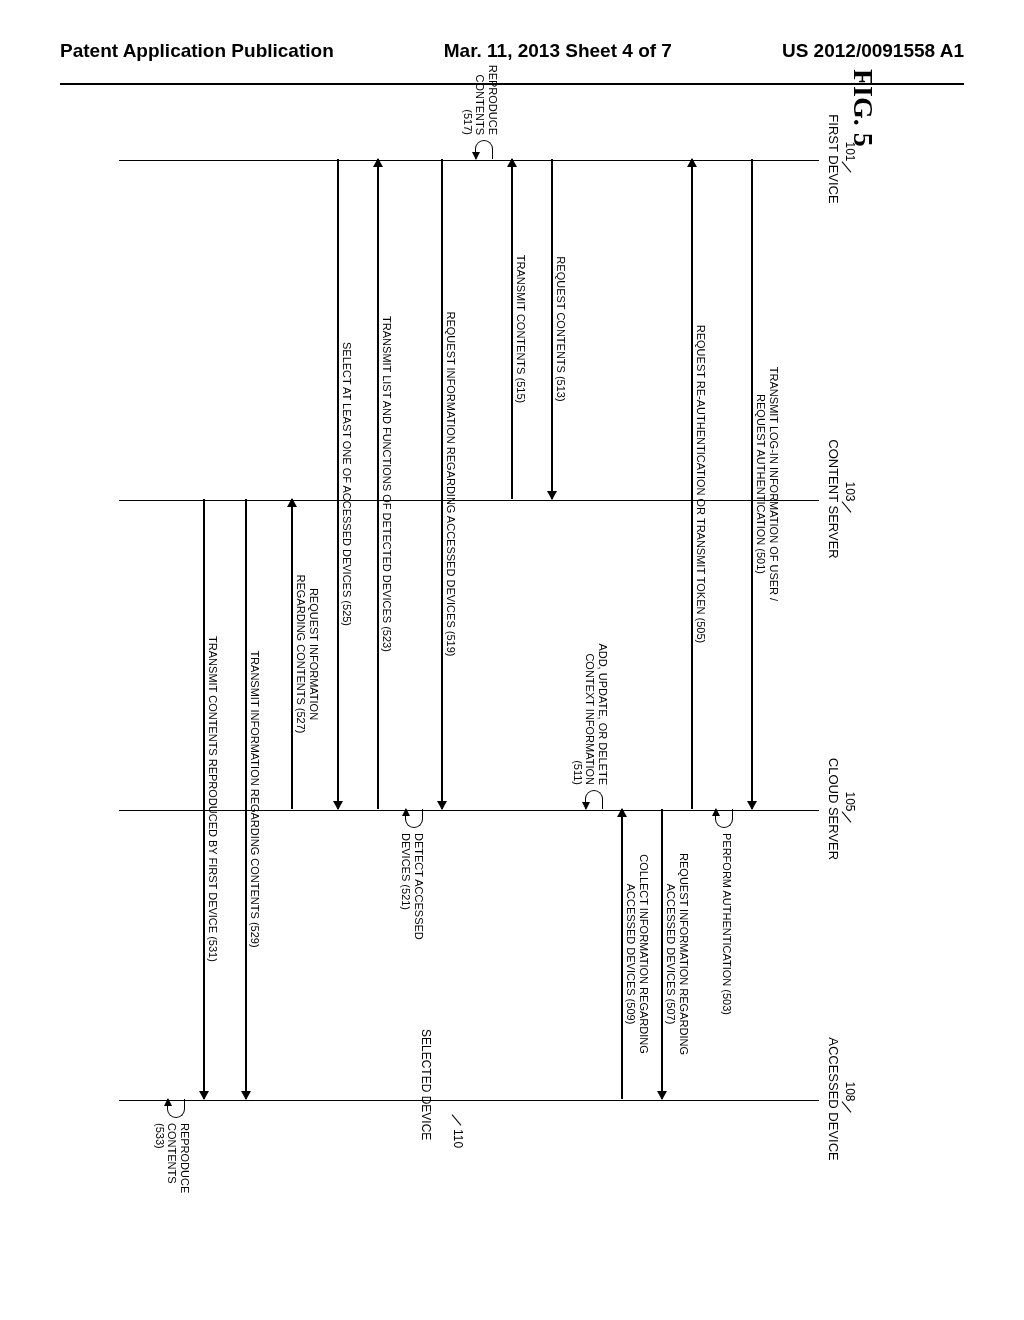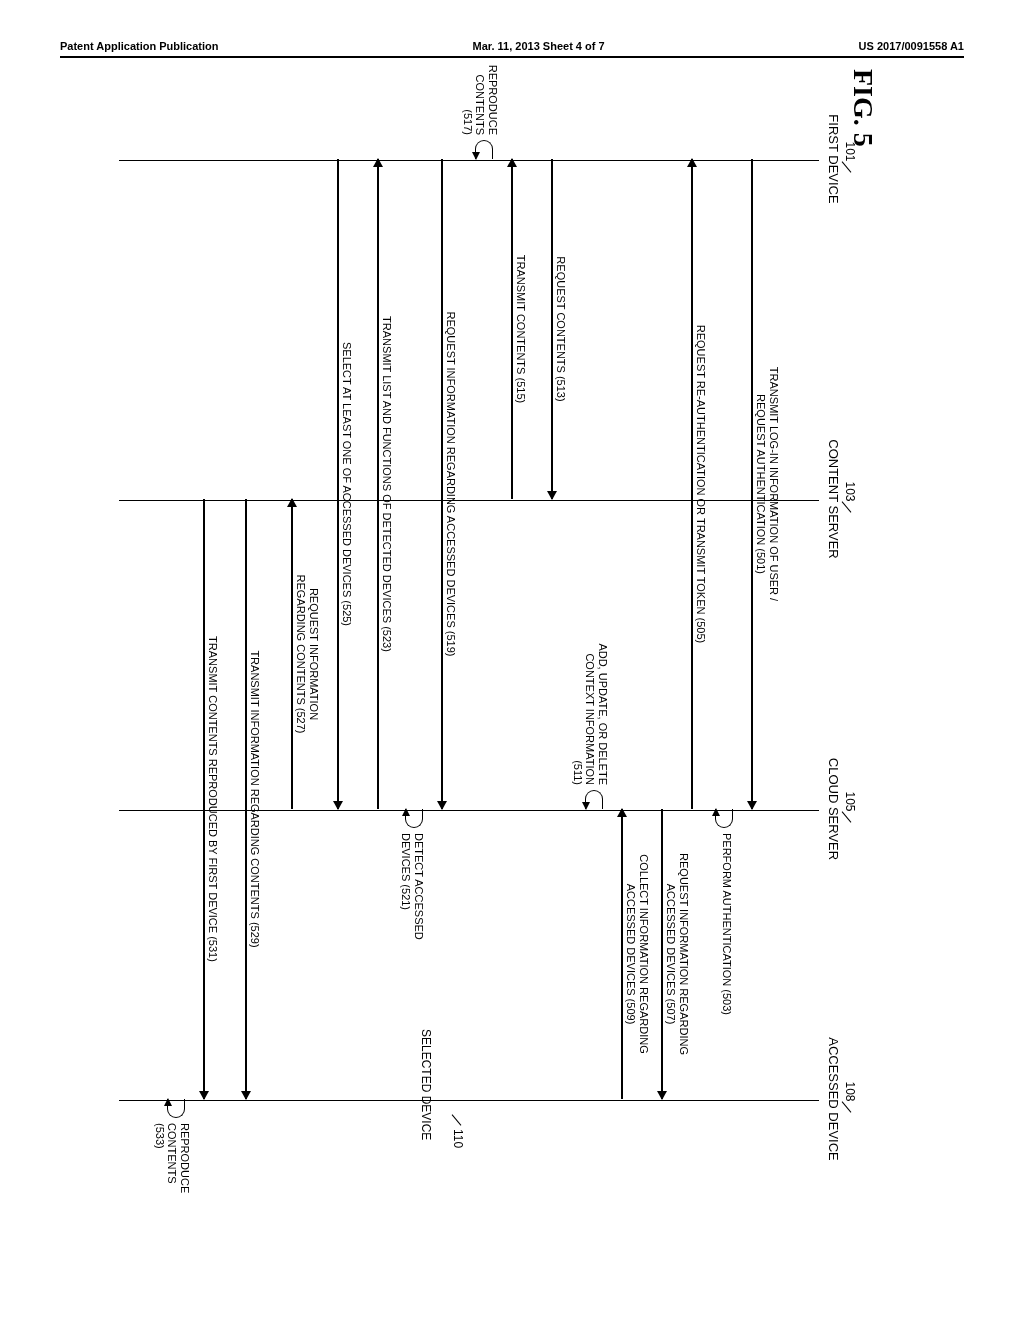--- a/index.html
+++ b/index.html
@@ -1,17 +1,17 @@
 <!DOCTYPE html>
 <html><head>
 <meta charset="utf-8">
 <style>
   html,body{margin:0;padding:0;background:#fff;font-family:Arial,Helvetica,sans-serif;color:#000}
   .page{width:1024px;height:1320px;position:relative;box-sizing:border-box;padding:40px 60px}
-  .hdr{display:flex;justify-content:space-between;font-weight:bold;font-size:11px;border-bottom:2.5px solid #000;padding-bottom:4px;margin-bottom:12px}
+  .hdr{display:flex;justify-content:space-between;font-weight:bold;font-size:19px;border-bottom:2.5px solid #000;padding-bottom:21px;margin-bottom:12px}
   .figwrap{transform:rotate(90deg);transform-origin:center center;position:absolute;left:-120px;top:270px;width:1200px}
   .figlabel{font-weight:bold;font-size:28px;font-family:"Times New Roman",serif;margin-bottom:6px}
   .diagram{position:relative;width:1200px;height:760px}
   
   .part{position:absolute;top:0;text-align:center;font-size:13px}
   .part .nm{font-weight:normal}
   .part .tag{font-size:12px;position:absolute;top:-16px;left:50%;transform:translateX(-18px);white-space:nowrap}
   .part .tagline{position:absolute;top:-6px;left:50%;width:14px;border-top:1px solid #000;transform:rotate(-40deg)}
   .lifeline{position:absolute;top:22px;bottom:0;left:50%;border-left:1.5px solid #000;height:700px}
   
@@ -33,21 +33,21 @@
   .tag110 .ln{position:absolute;top:8px;left:-16px;width:14px;border-top:1px solid #000;transform:rotate(-40deg)}
 </style>
 </head>
 <body>
 
 <div class="page">
 
   <div class="hdr">
     <span>Patent Application Publication</span>
     <span>Mar. 11, 2013  Sheet 4 of 7</span>
-    <span>US 2017/0091558 A1</span>
+    <span>US 2012/0091558 A1</span>
   </div>
 
   <div class="figwrap">
     <div class="figlabel">FIG. 5</div>
 
     <div class="diagram">
 
       <div class="part" style="left:90px;width:1px">
         <div class="tagline"></div>
         <div class="tag">101</div>

